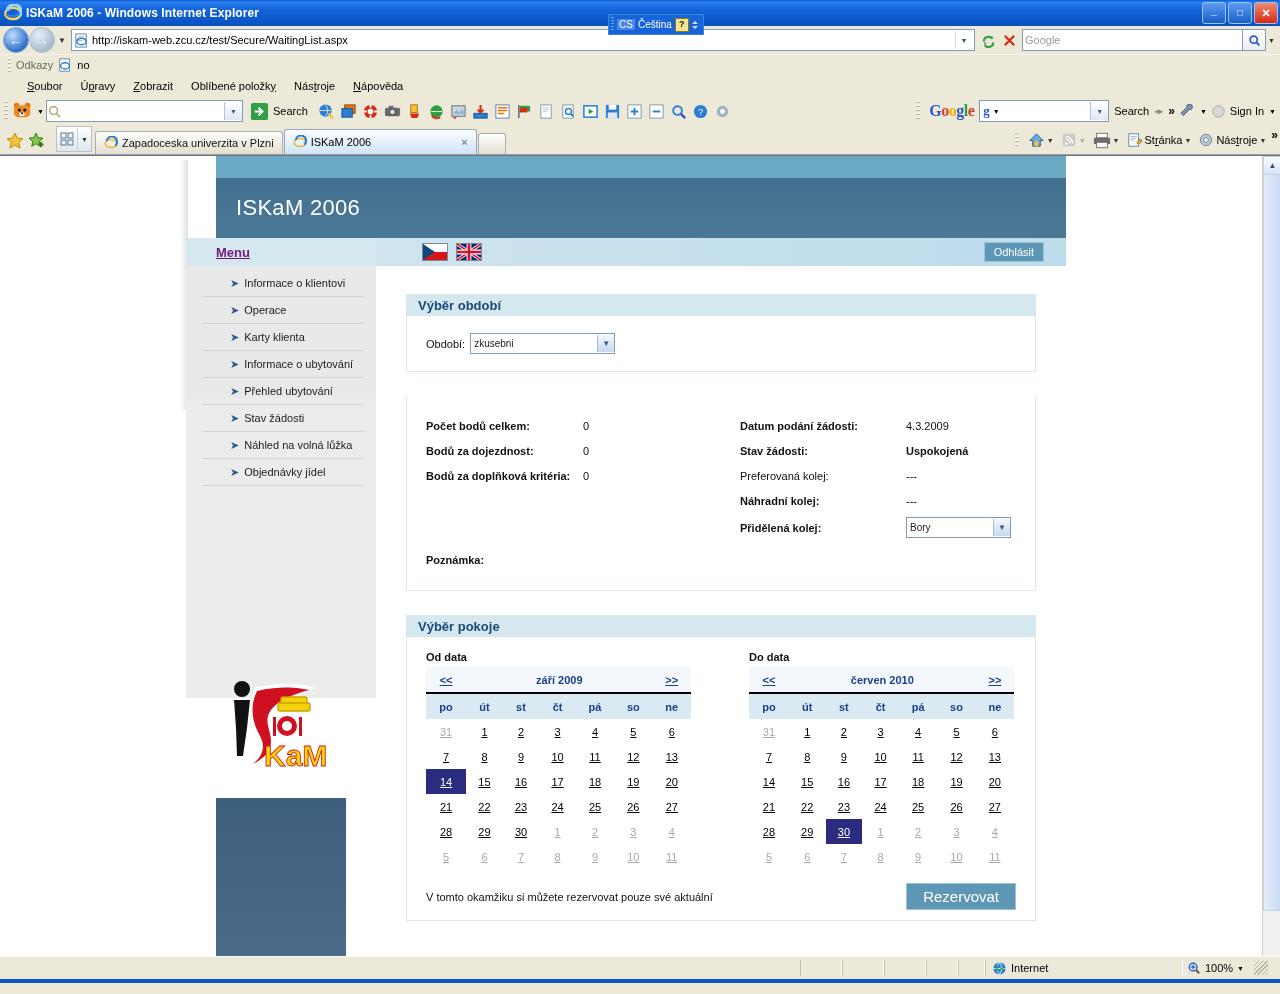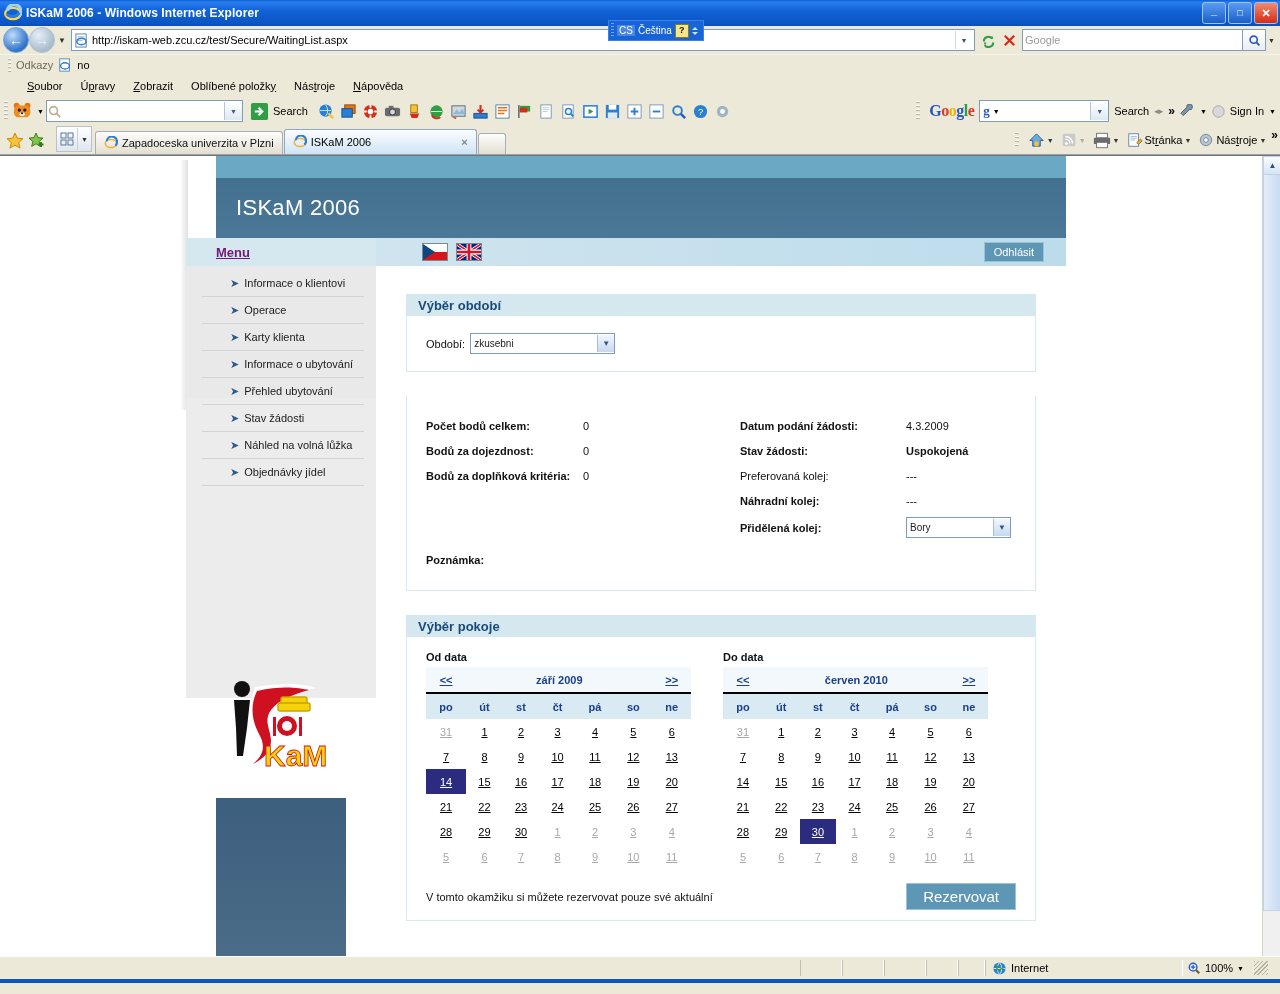--- a/index.html
+++ b/index.html
@@ -12,21 +12,21 @@
   }
   
   .titlebar{
     height:26px;
     background:linear-gradient(to bottom,#0a5fd0 0%,#2b7ef0 8%,#1163d8 40%,#0b55c4 88%,#0a4fb4 100%);
     display:flex;align-items:center;position:relative;
   }
   .titlebar .ie-ico{width:18px;height:18px;margin:0 4px 0 4px;flex:none;}
   .titlebar .ttl{color:#fff;font-weight:bold;font-size:12px;letter-spacing:.1px;white-space:nowrap;}
   .lang-box{
-    position:absolute;left:608px;top:20px;height:19px;
+    position:absolute;left:608px;top:14px;height:19px;
     background:#1763d8;display:flex;align-items:center;gap:3px;padding:0 4px 0 2px;
     border:1px solid #3a82ea;
   }
   .lang-grip{width:3px;height:15px;background:repeating-linear-gradient(to bottom,#6fa8f5 0 1px,transparent 1px 3px);}
   .lang-cs{background:#4a86e8;color:#fff;font-size:10px;padding:0 2px;}
   .lang-txt{color:#fff;font-size:10px;}
   .lang-help{width:12px;height:12px;background:#f6e58d;border:1px solid #8a7a20;color:#111;font-size:9px;line-height:11px;text-align:center;font-weight:bold;}
   .lang-arrows{width:7px;height:14px;display:flex;flex-direction:column;justify-content:center;align-items:center;gap:2px;}
   .lang-arrows i{display:block;width:0;height:0;border-left:3px solid transparent;border-right:3px solid transparent;}
   .lang-arrows i.up{border-bottom:3px solid #cfe0fb;}
@@ -126,21 +126,21 @@
   .panel-head{background:#d5e7ef;height:22px;display:flex;align-items:center;}
   .panel-head span{color:#1a4a7a;font-weight:bold;font-size:13px;margin-left:12px;}
   .panel-body{background:#fff;border:1px solid #d9e7ef;border-top:none;}
   .row-lbl{font-size:11px;color:#111;}
   .sel{
     height:19px;border:1px solid #7f9db9;background:#fff;display:flex;align-items:center;
     padding-left:3px;font-size:10px;color:#222;
   }
   .sel .ar{width:16px;height:17px;margin-left:auto;background:linear-gradient(to bottom,#f3f7fd,#c7d8ee);
     border-left:1px solid #a8bdd6;display:flex;align-items:center;justify-content:center;}
-  .cal-wrap{display:flex;gap:32px;}
+  .cal-wrap{display:flex;gap:58px;}
   .cal-lab{font-size:11px;font-weight:bold;color:#111;margin-bottom:4px;}
   table.cal{border-collapse:collapse;width:265px;font-size:11px;}
   table.cal td,table.cal th{text-align:center;padding:2px 0;height:21px;}
   .cal-nav-row td{background:#f2f8fb;color:#1a3f8b;font-weight:bold;font-size:11px;border-bottom:2px solid #000;}
   .cal-nav-row .navc{text-decoration:underline;cursor:pointer;}
   .cal-dow th{background:#daeaf3;color:#1a3f8b;font-weight:bold;font-size:11px;}
   .cal td.day{color:#000;text-decoration:underline;}
   .cal td.oth{color:#a8a8a8;text-decoration:underline;}
   .cal td.seld{background:#2b2b80;color:#fff;text-decoration:underline;}
   .note-row{display:flex;align-items:center;justify-content:space-between;padding:14px 0 10px 0;}

